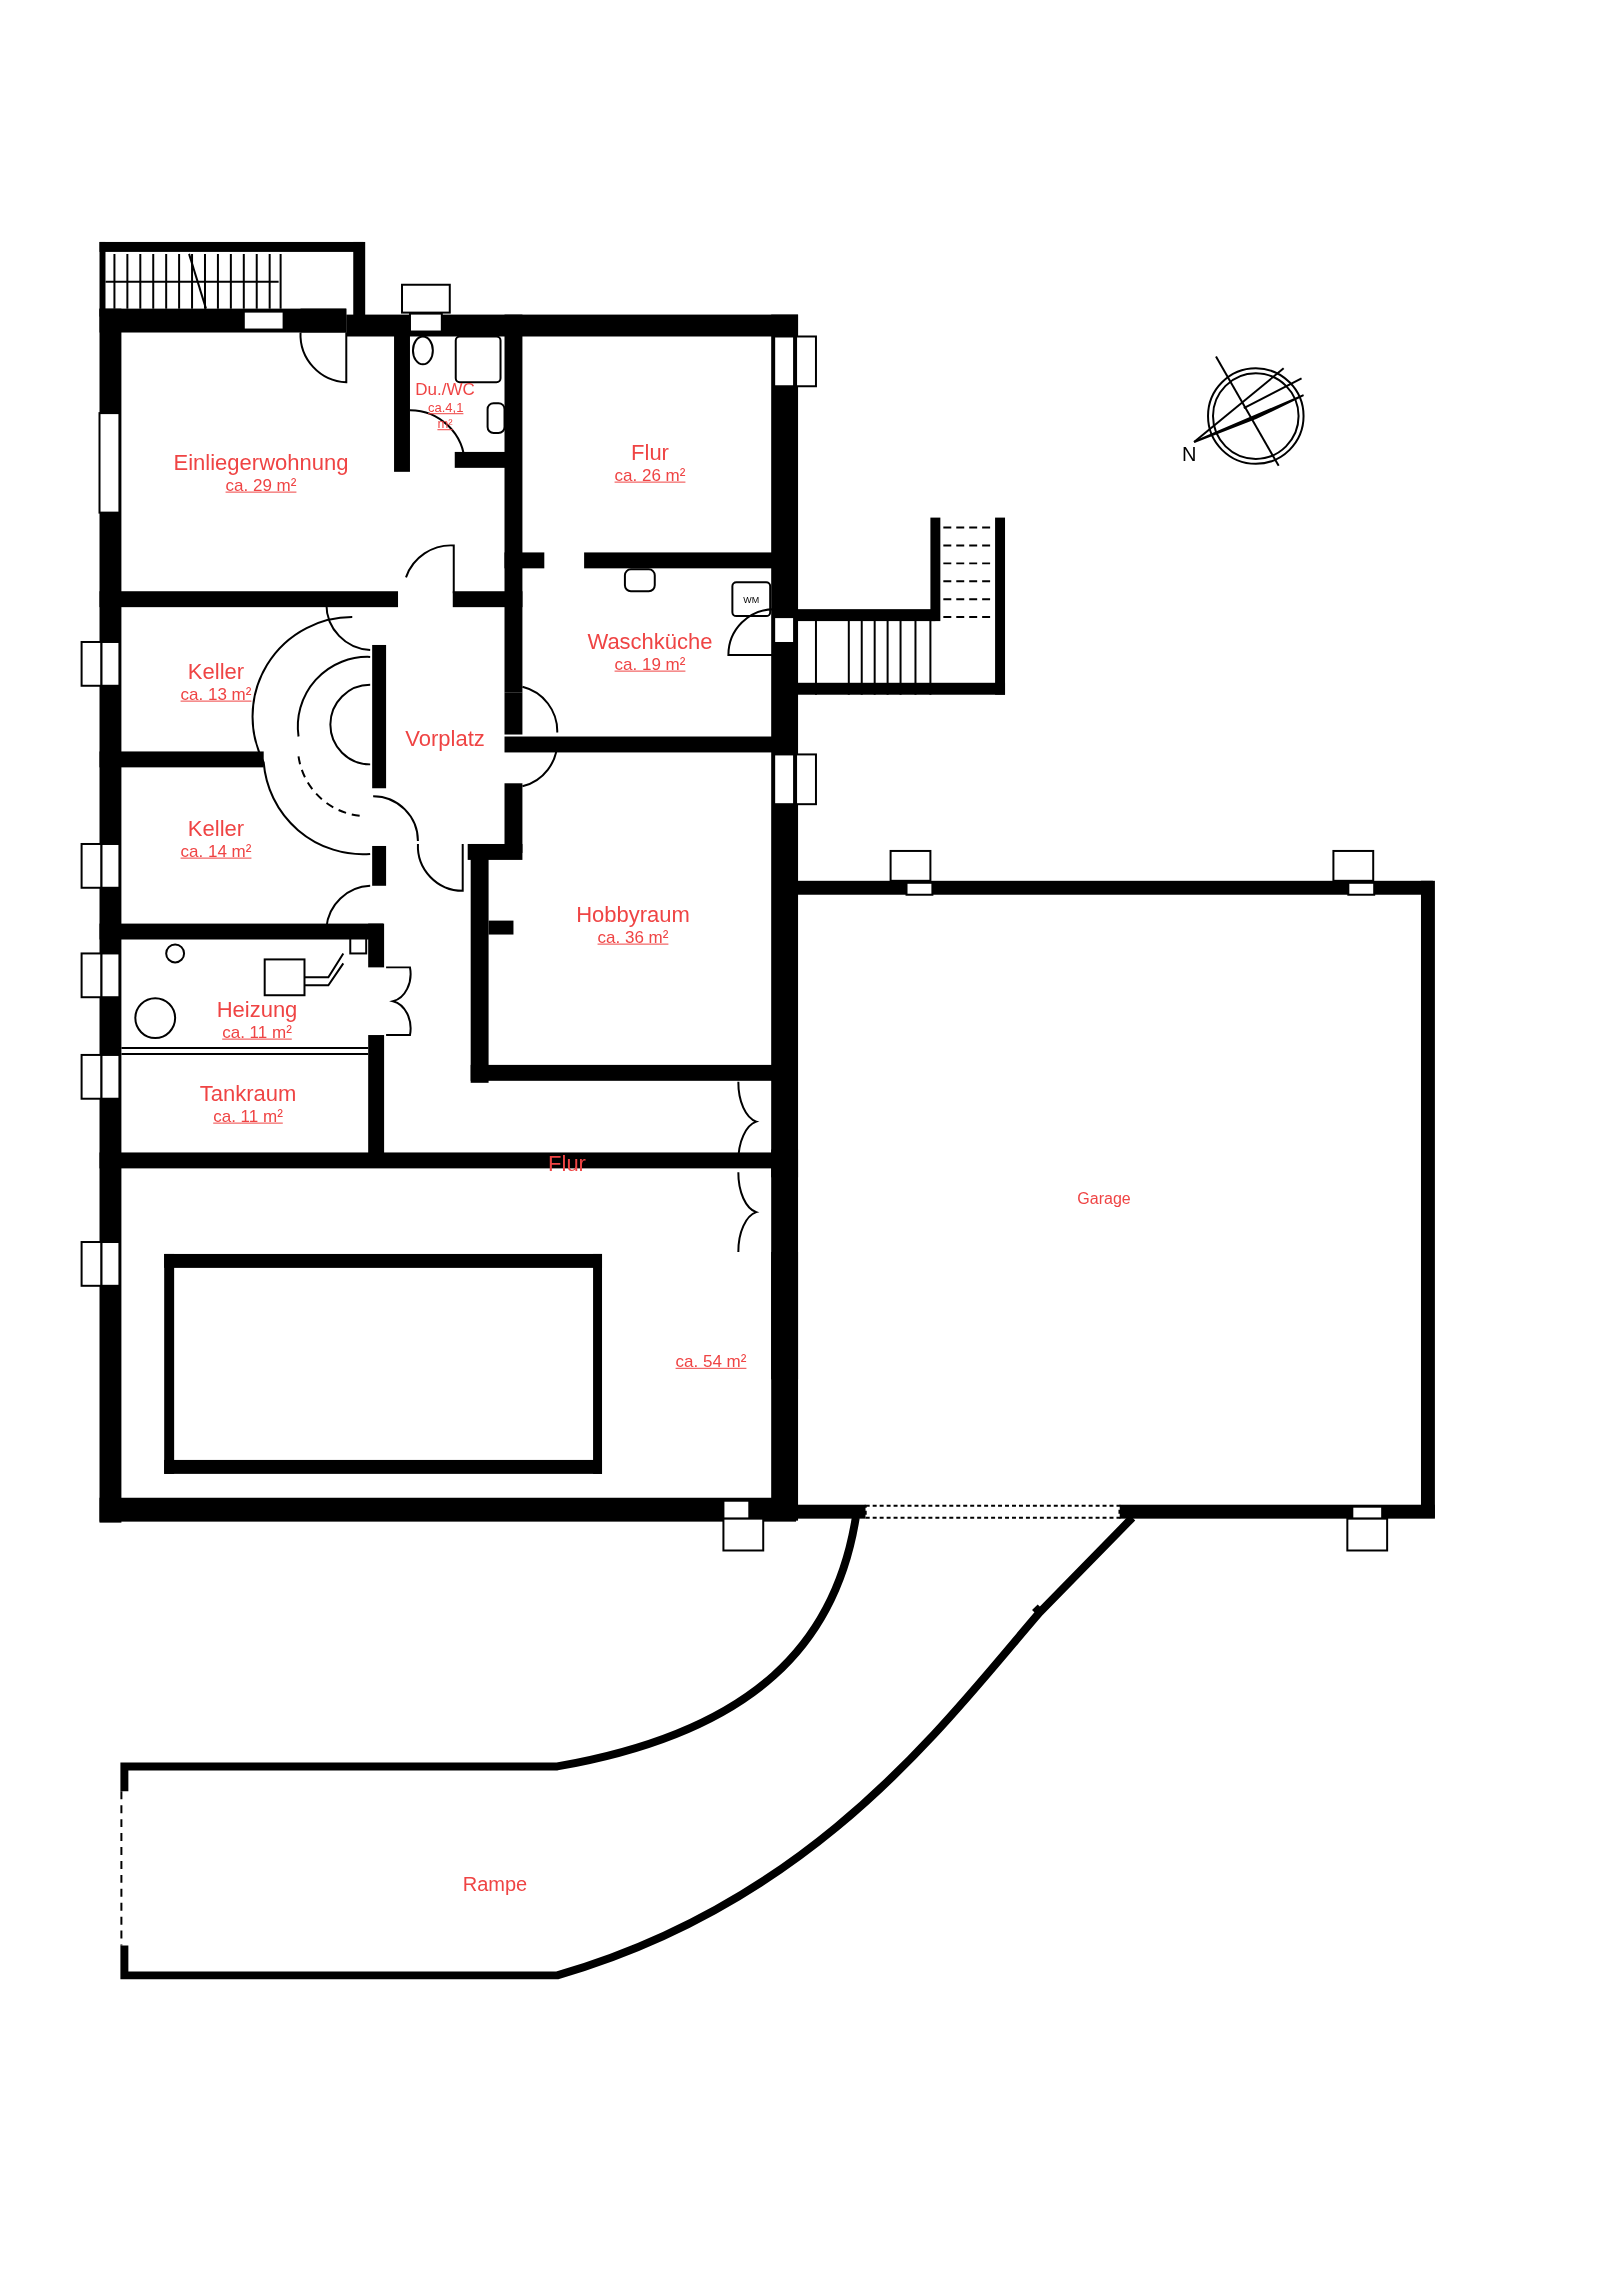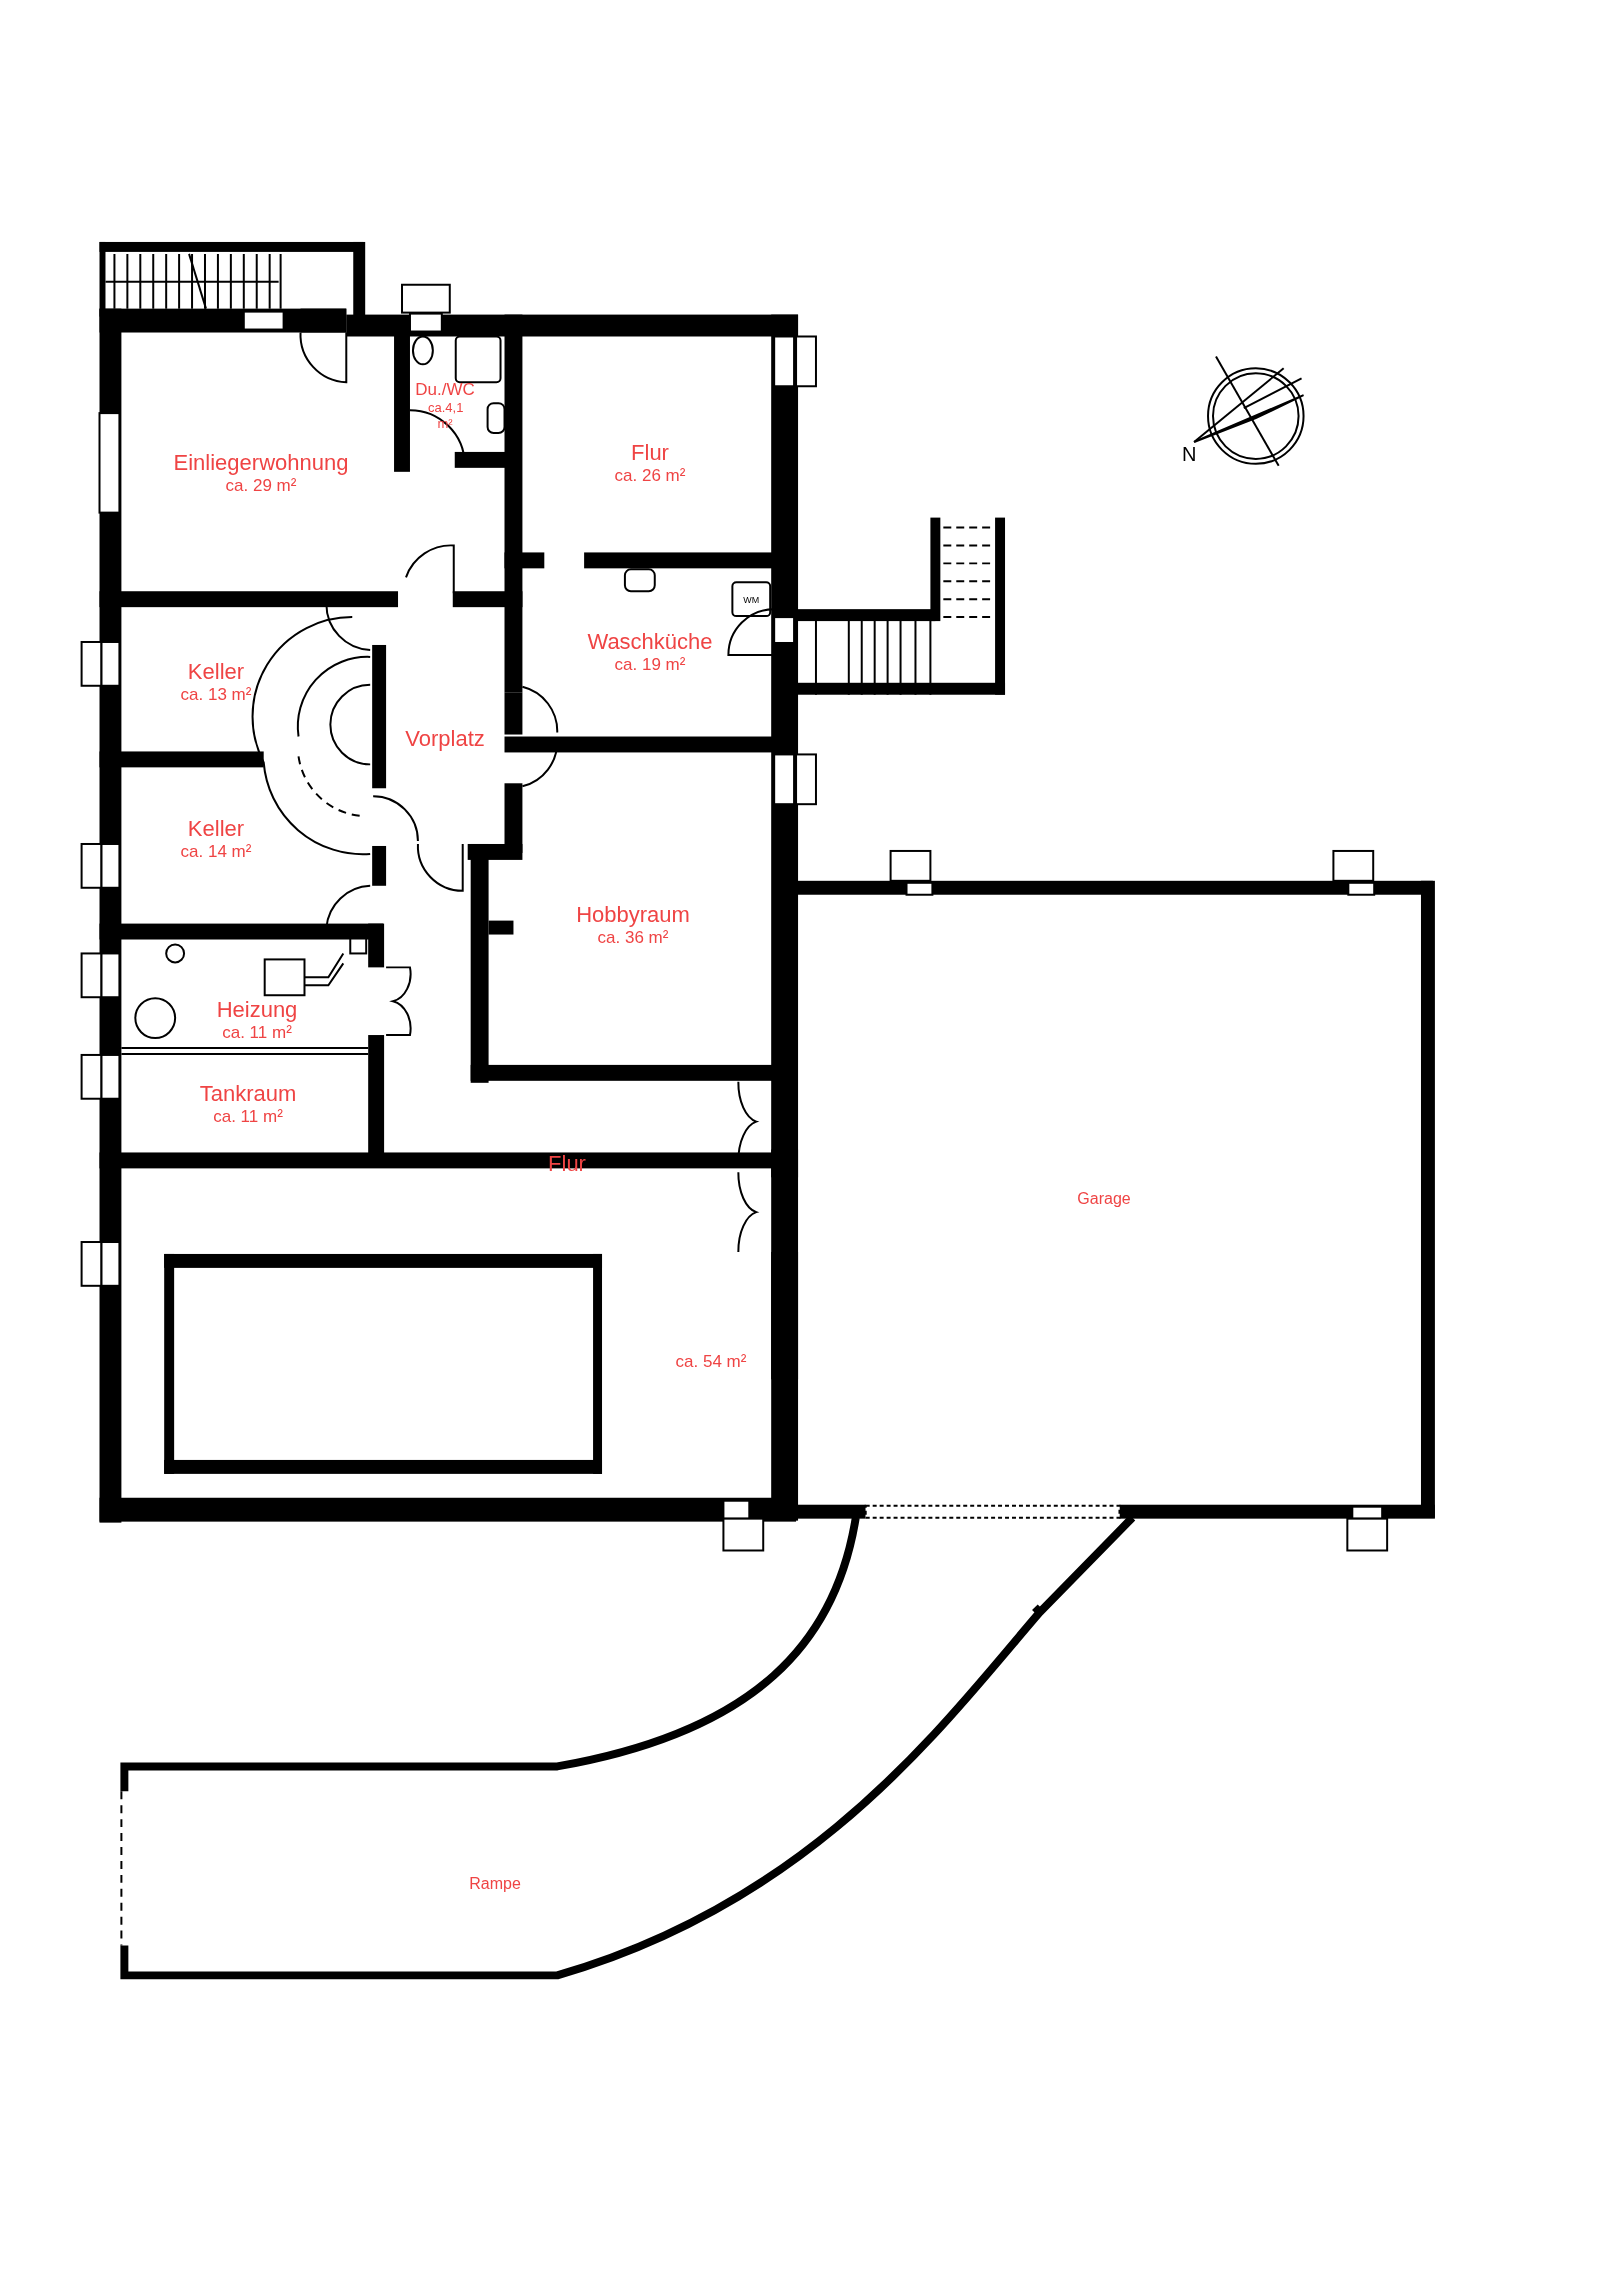--- a/index.html
+++ b/index.html
@@ -1,20 +1,20 @@
 <!DOCTYPE html>
 <html><head>
 <meta charset="utf-8">
 <style>
   html, body { margin:0; padding:0; background:#ffffff; }
   body { width:1618px; height:2289px; position:relative; overflow:hidden; font-family:"Liberation Sans", sans-serif; }
   svg { position:absolute; left:0; top:0; }
   .label { position:absolute; transform:translate(-50%,-50%); text-align:center; color:#ef4444; white-space:nowrap; line-height:1.2; }
   .label .name { font-size:22px; display:block; }
-  .label .area { font-size:17px; display:block; }
+  .label .area { font-size:17px; display:block;text-decoration:underline; }
   .compass-n { position:absolute; font-size:20px; color:#000; }
 </style>
 </head>
 <body>
 
 <svg width="1618" height="2289" viewBox="0 0 1626 2300" xmlns="http://www.w3.org/2000/svg">
   <g fill="#000" stroke="none">
 
     <rect x="100" y="243" width="265" height="10"></rect>
     <rect x="355" y="243" width="12" height="75"></rect>
@@ -214,15 +214,15 @@
 <div class="label" style="left:567px;top:1164px;">
   <span class="name">Flur</span>
 </div>
 <div class="label" style="left:697px;top:1362px;margin-left:14px;">
   <span class="area">ca. 54 m²</span>
 </div>
 <div class="label" style="left:1104px;top:1199px;">
   <span class="name" style="font-size:16px">Garage</span>
 </div>
 <div class="label" style="left:495px;top:1884px;">
-  <span class="name" style="font-size:16px">Rampe</span>
+  <span class="name" style="font-size:20px">Rampe</span>
 </div>
 
 
 </body></html>

